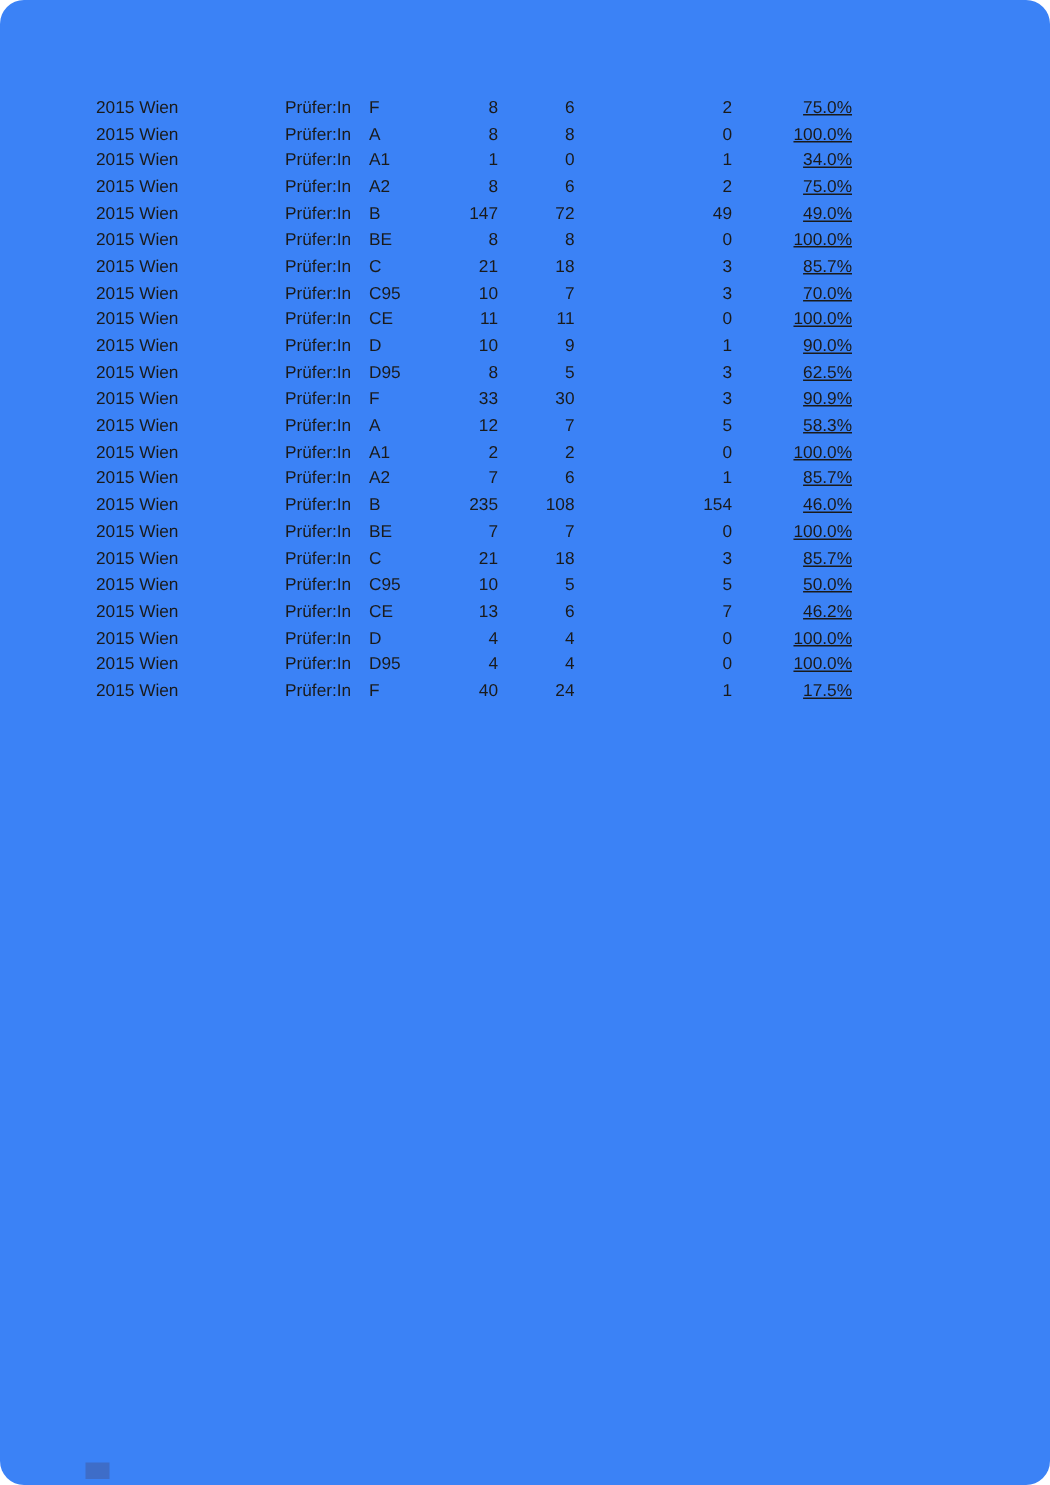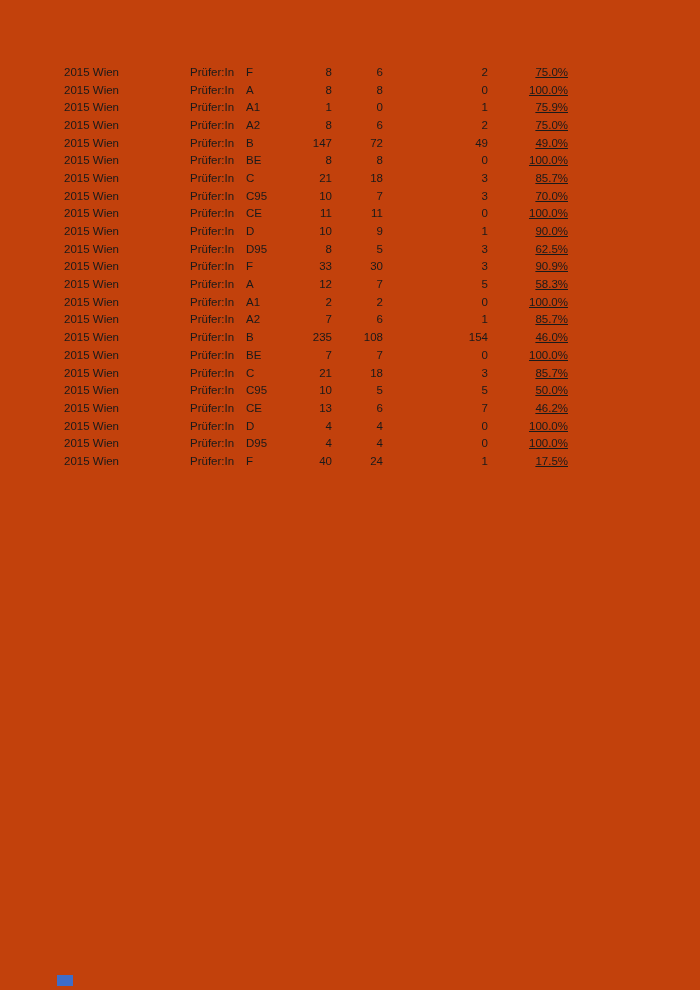--- a/index.html
+++ b/index.html
@@ -10,21 +10,22 @@
     width: 700px;
     height: 990px;
     background: #ffffff;
     font-family: "Liberation Sans", sans-serif;
     position: relative;
     overflow: hidden;
   }
   .page {
     position: absolute;
     inset: 0;
-    background: #c2410c;
+    background: #3b82f6;
+    border-radius: 16px;
   }
   .results-table {
     position: absolute;
     top: 63px;
     left: 64px;
     width: 504px;
   }
   .row {
     display: flex;
     height: 17.7px;
@@ -76,21 +77,21 @@
     <span class="c6">0</span>
     <span class="c7">100.0%</span>
   </div>
       <div class="row" style="color: rgb(26, 26, 26);">
     <span class="c1">2015 Wien</span>
     <span class="c2">Prüfer:In</span>
     <span class="c3">A1</span>
     <span class="c4">1</span>
     <span class="c5">0</span>
     <span class="c6">1</span>
-    <span class="c7">75.9%</span>
+    <span class="c7">34.0%</span>
   </div>
       <div class="row" style="color: rgb(26, 26, 26);">
     <span class="c1">2015 Wien</span>
     <span class="c2">Prüfer:In</span>
     <span class="c3">A2</span>
     <span class="c4">8</span>
     <span class="c5">6</span>
     <span class="c6">2</span>
     <span class="c7">75.0%</span>
   </div>

